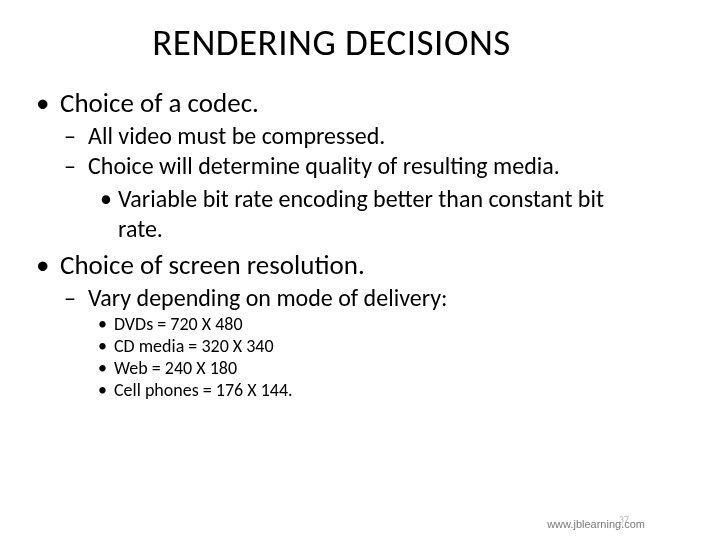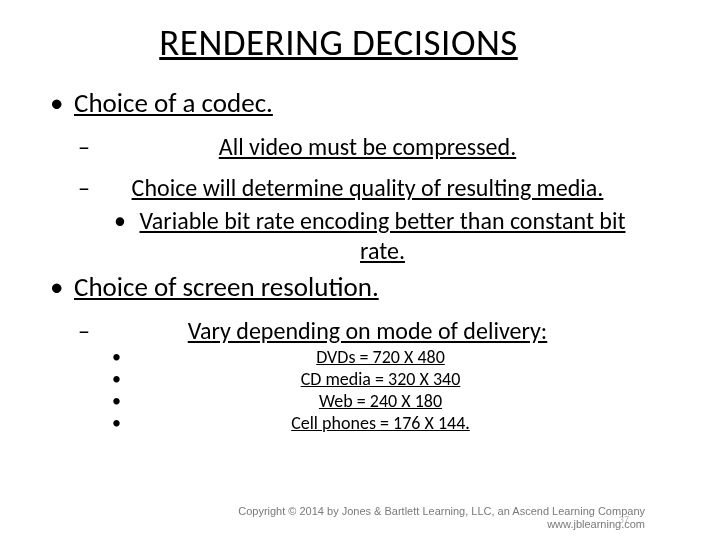--- a/index.html
+++ b/index.html
@@ -10,22 +10,21 @@
     background: #fff;
     font-family: Calibri, "Segoe UI", Arial, sans-serif;
     color: #000;
     overflow: hidden;
   }
   .slide {
     position: relative;
     width: 663px;
     height: 540px;
     box-sizing: border-box;
-    padding: 20px 30px 0 44px;
-    text-decoration: underline;
+    padding: 20px 30px 0 30px;
   }
   .title {
     text-align: center;
     font-size: 37px;
     font-weight: 400;
     letter-spacing: 0.5px;
     margin: 0 0 22px 0;
   }
   ul { margin: 0; padding: 0; list-style: none; }
   li { line-height: 1.22; }
@@ -43,22 +42,21 @@
     left: 6px;
     top: 0;
   }
   .l1 > li.wide { margin-top: 6px; }
 
   
   .l2 > li {
     font-size: 24px;
     padding-left: 28px;
     position: relative;
-    margin-top: 12px;
-    text-align: center;
+    margin-top: 1px;
   }
   .l2 > li::before {
     content: "–";
     position: absolute;
     left: 4px;
     top: 0;
   }
 
   
   .l3 > li {
@@ -150,17 +148,16 @@
             </li>
           </ul>
         </li>
       </ul>
     </li>
   </ul>
 
   <div class="pagenum">37</div>
 
   <div class="footer">
-    <div>Copyright © 2014 by Jones &amp; Bartlett Learning, LLC, an Ascend Learning Company</div>
     <div>www.jblearning.com</div>
   </div>
 
 </div>
 
 </body></html>

